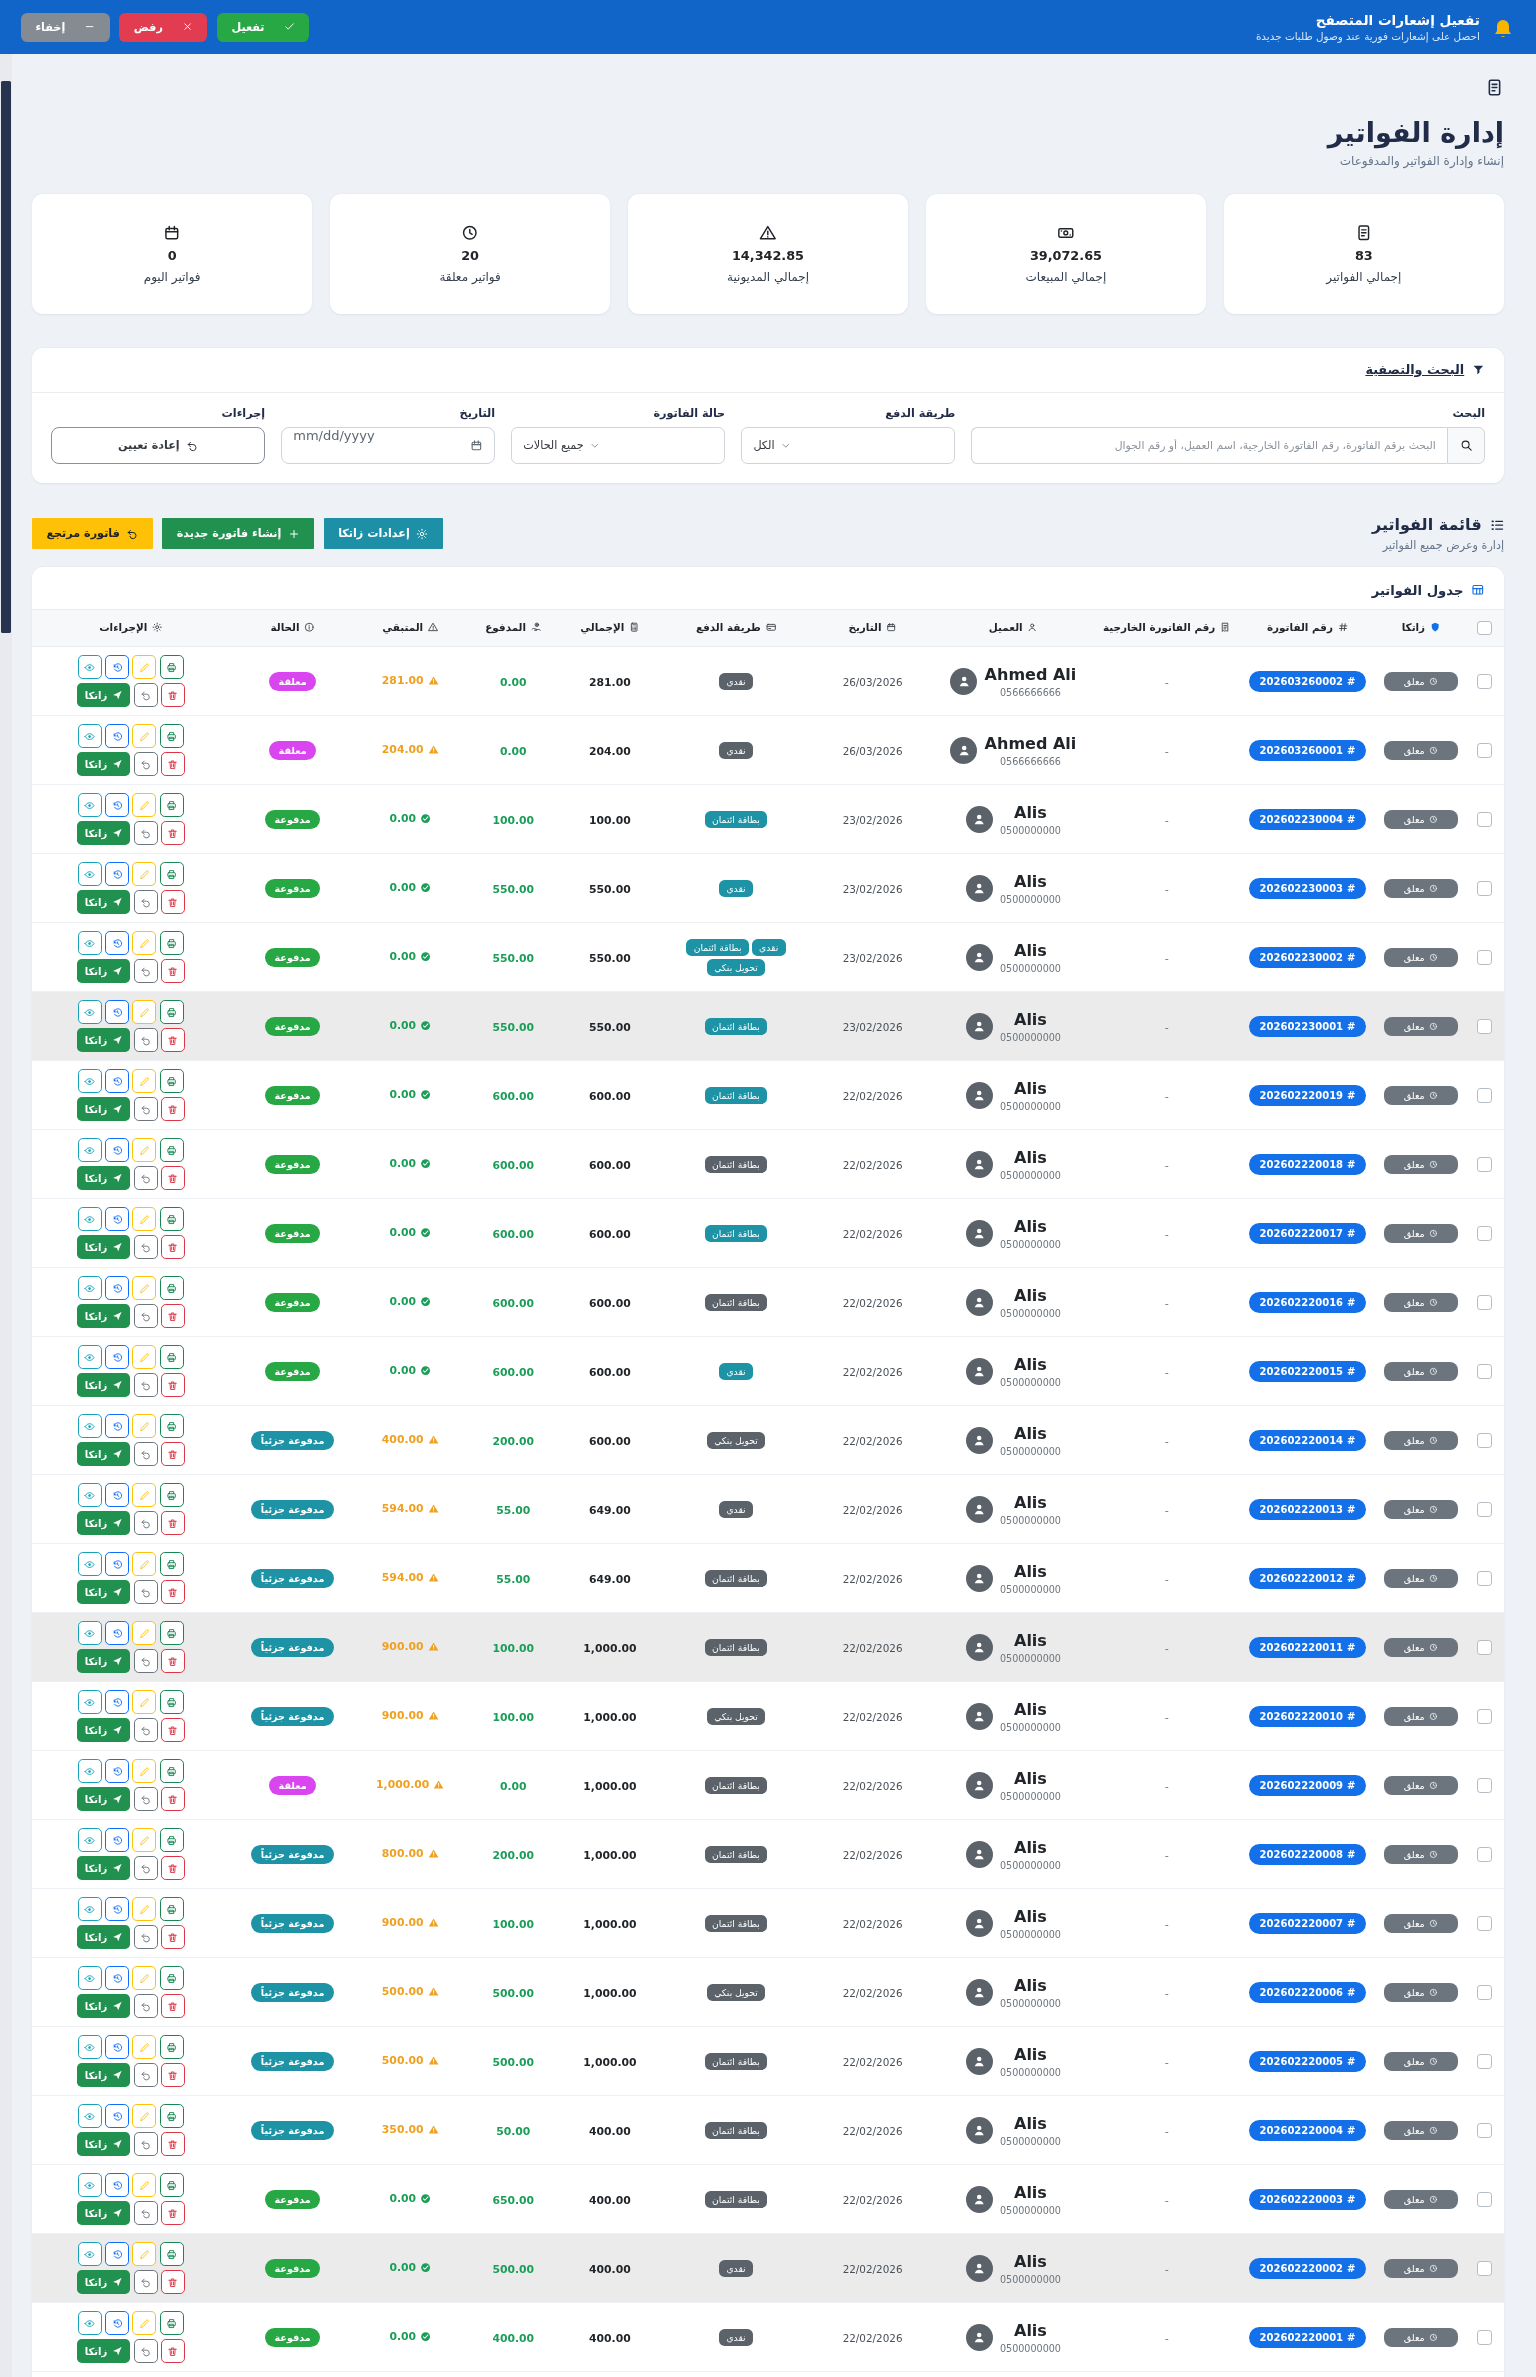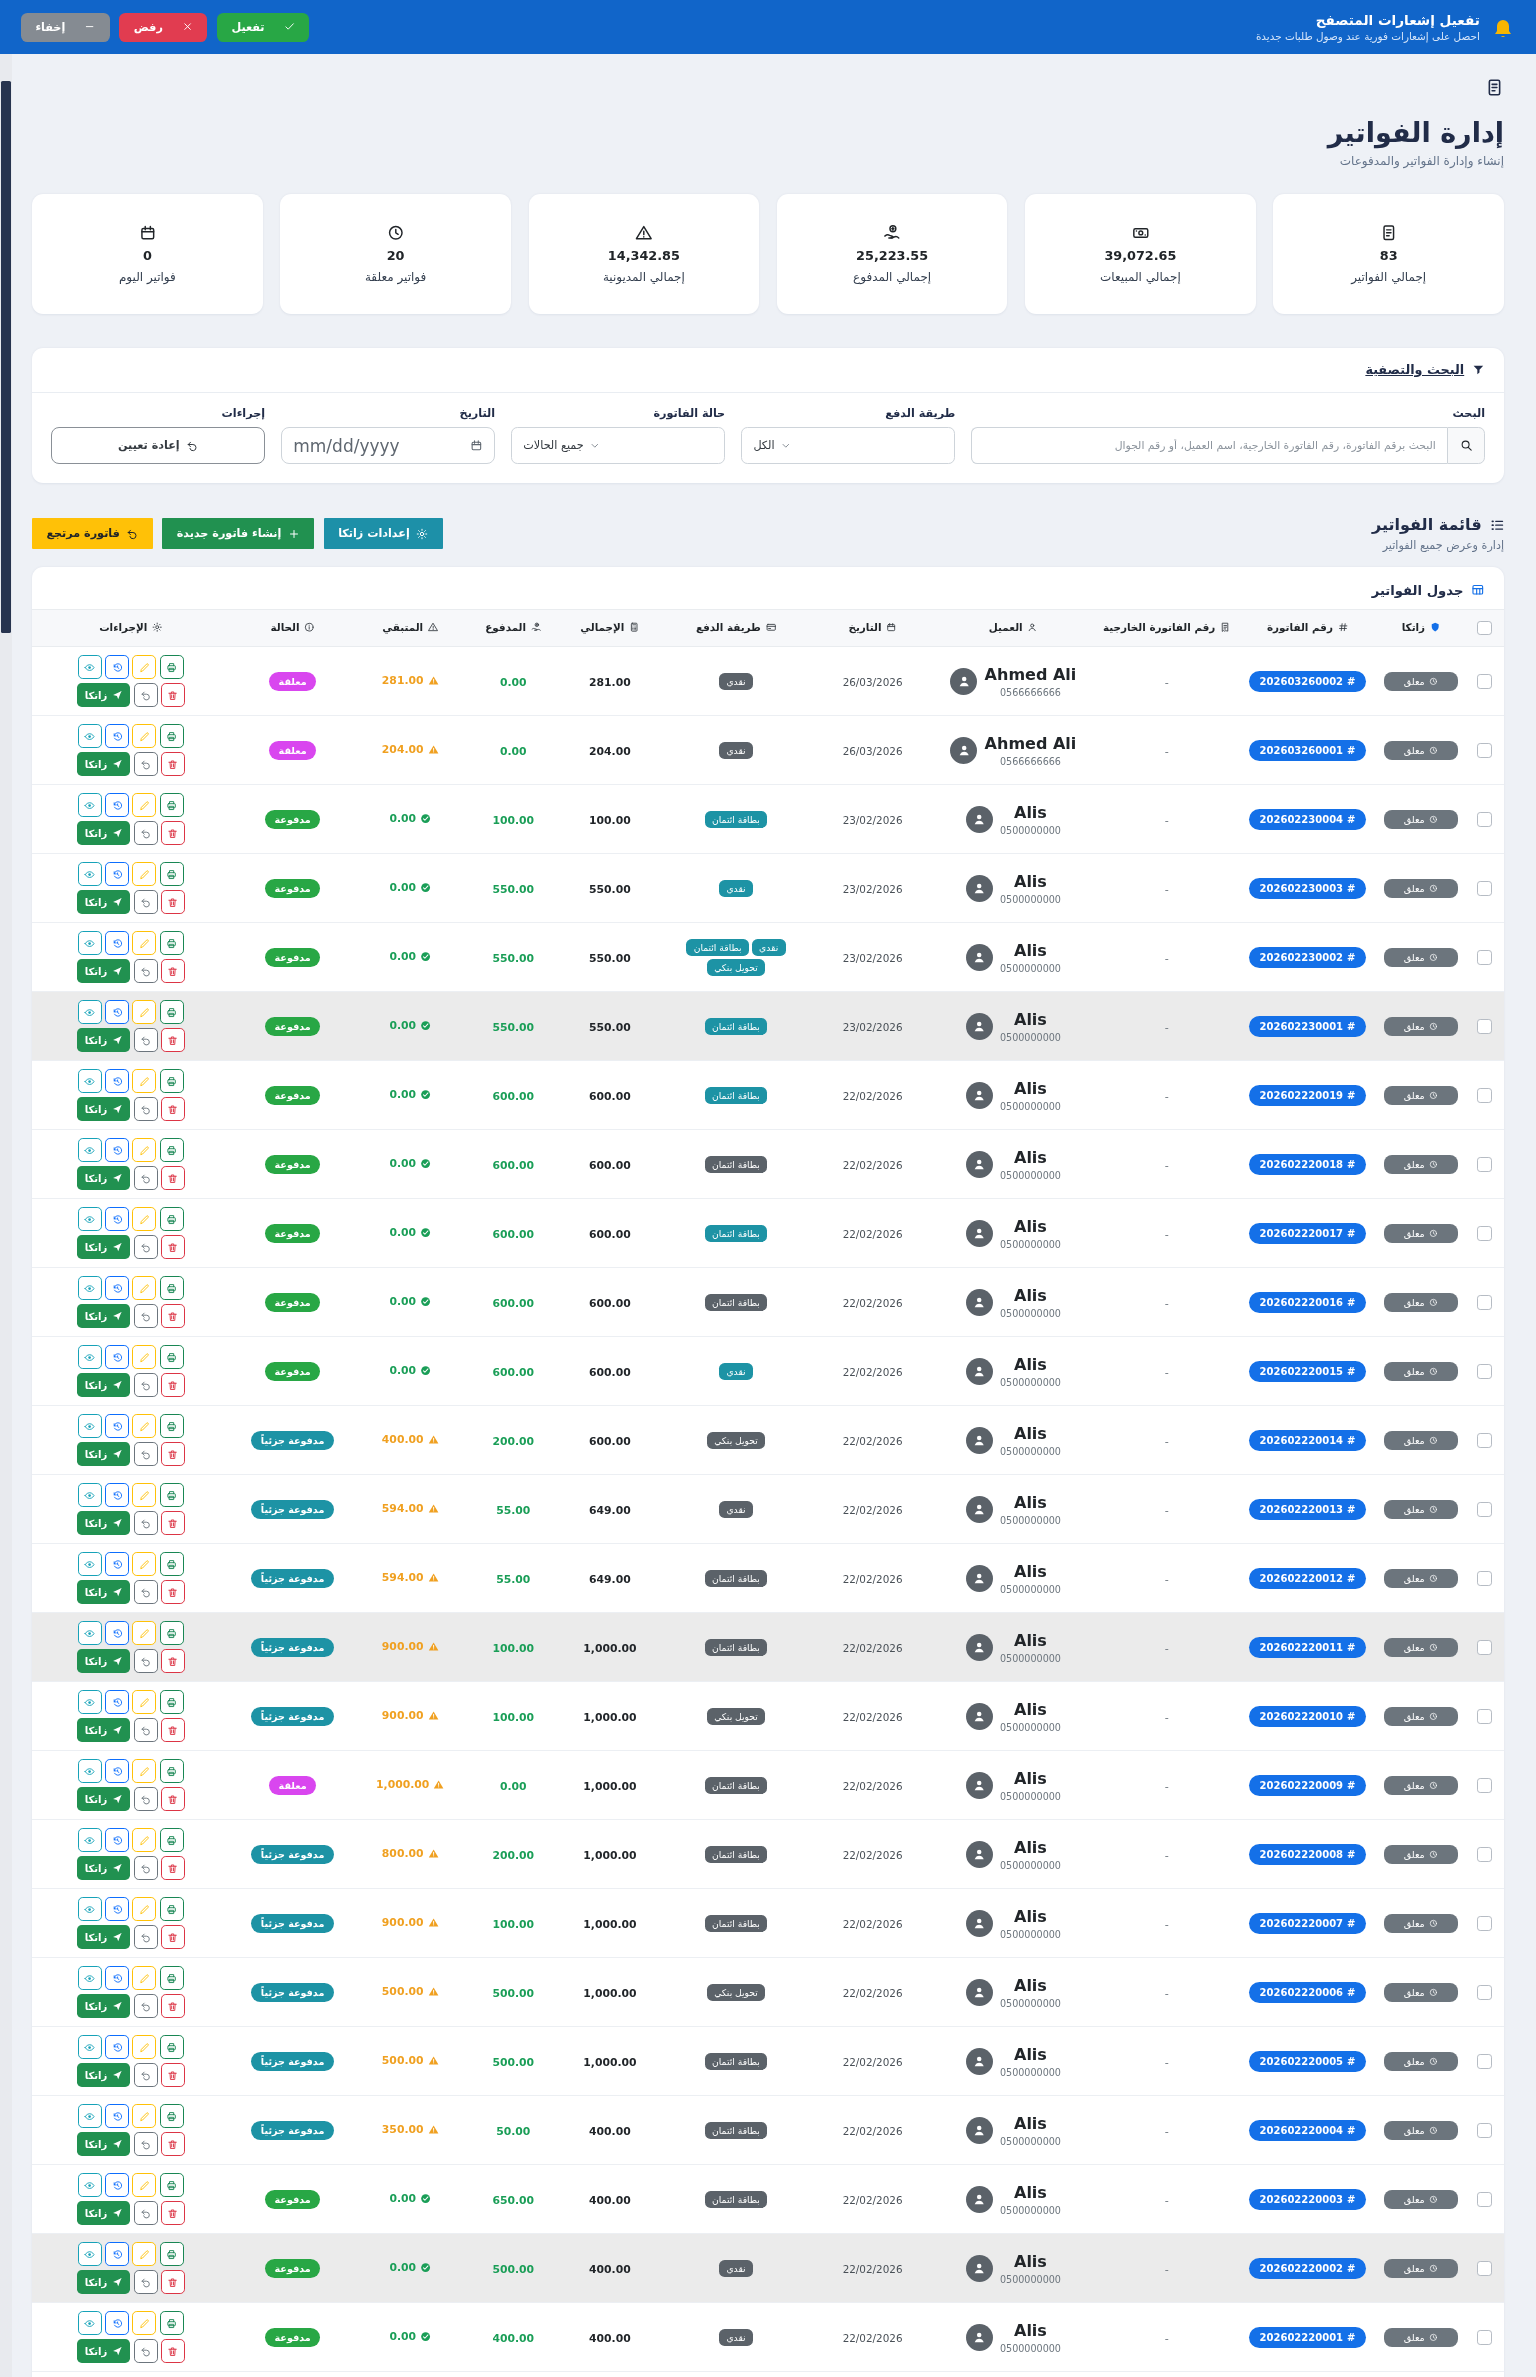--- a/index.html
+++ b/index.html
@@ -61,21 +61,21 @@
   .search-btn { width:38px; height:37px; border:0.8px solid #ced4da; border-radius:0 6.4px 6.4px 0;
                 background:#f8f9fa; color:#212529; display:flex; align-items:center; justify-content:center; cursor:pointer; }
   .search-input { flex:1; height:37px; border:0.8px solid #ced4da; border-right:none; border-radius:6.4px 0 0 6.4px;
                   padding:0 11.2px; font-size:10.8px; font-family:inherit; color:#495057; background:#fff; }
   .search-input::placeholder { color:#8b939c; }
   .selectbox { height:37px; border:0.8px solid #ced4da; border-radius:6.4px; background:#fff; display:flex;
                align-items:center; justify-content:flex-end; gap:6.4px; padding:0 11.2px; font-size:11.2px;
                color:#343a40; cursor:pointer; flex-direction:row; }
   .selectbox .chev { color:#6c757d; }
   .datebox { height:37px; border:0.8px solid #ced4da; border-radius:8px; background:#fff; display:flex;
-             align-items:center; justify-content:space-between; padding:0 11.2px; font-size:17px; color:#5f6770; cursor:text; }
+             justify-content:space-between; padding:0 11.2px; font-size:13px; color:#5f6770; cursor:text; }
   .reset-btn { height:37px; border:1.2px solid #8a9097; border-radius:8px; background:#fff; color:#343a40;
                font-size:11.2px; font-weight:bold; display:flex; align-items:center; justify-content:center; gap:6.4px;
                cursor:pointer; font-family:inherit; padding:0 16px; }
 
   
   .list-head { display:flex; align-items:center; justify-content:space-between; margin-top:32px; }
   .list-head-txt { text-align:right; }
   .list-title { display:flex; align-items:center; gap:8px; font-size:16px; font-weight:bold; color:#212c48; }
   .list-sub { color:#64748b; font-size:11.2px; margin-top:4.8px; }
   .list-actions { display:flex; gap:9.6px; }
@@ -228,32 +228,20 @@
             <circle cx="12" cy="12.2" r="2.6" fill="none" stroke="currentColor" stroke-width="2" stroke-linecap="round" stroke-linejoin="round"></circle>
             <path d="M6 9.5h.1M18 15h.1" fill="none" stroke="currentColor" stroke-width="2" stroke-linecap="round" stroke-linejoin="round"></path>
           </svg>
         </span>
     <span class="stat-val">39,072.65</span>
     <span class="stat-lab">إجمالي المبيعات</span>
   </div>
   <div class="stat-card">
     <span class="ic">
           <svg width="17.6" height="17.6" viewBox="0 0 24 24" xmlns="http://www.w3.org/2000/svg">
-            <circle cx="13.5" cy="6.5" r="4" fill="none" stroke="currentColor" stroke-width="2" stroke-linecap="round" stroke-linejoin="round"></circle>
-            <path d="M13.5 4.5v4M12 6.5h3" fill="none" stroke="currentColor" stroke-width="2" stroke-linecap="round" stroke-linejoin="round"></path>
-            <path d="M2.5 16.5c2.5-2 4.5-2.3 6.5-1l3.5 1.2c1.8.6 1.5 2.4-.5 2.3H8" fill="none" stroke="currentColor" stroke-width="2" stroke-linecap="round" stroke-linejoin="round"></path>
-            <path d="M11 18.8l5.5-1.5c2-.5 3.5.3 5 1.7" fill="none" stroke="currentColor" stroke-width="2" stroke-linecap="round" stroke-linejoin="round"></path>
-          </svg>
-        </span>
-    <span class="stat-val">25,223.55</span>
-    <span class="stat-lab">إجمالي المدفوع</span>
-  </div>
-  <div class="stat-card">
-    <span class="ic">
-          <svg width="17.6" height="17.6" viewBox="0 0 24 24" xmlns="http://www.w3.org/2000/svg">
             <path d="M12 3.5L22 20H2z" fill="none" stroke="currentColor" stroke-width="2" stroke-linecap="round" stroke-linejoin="round"></path>
             <path d="M12 10v4.5M12 17.3v.4" fill="none" stroke="currentColor" stroke-width="2" stroke-linecap="round" stroke-linejoin="round"></path>
           </svg>
         </span>
     <span class="stat-val">14,342.85</span>
     <span class="stat-lab">إجمالي المديونية</span>
   </div>
   <div class="stat-card">
     <span class="ic">
           <svg width="17.6" height="17.6" viewBox="0 0 24 24" xmlns="http://www.w3.org/2000/svg">

